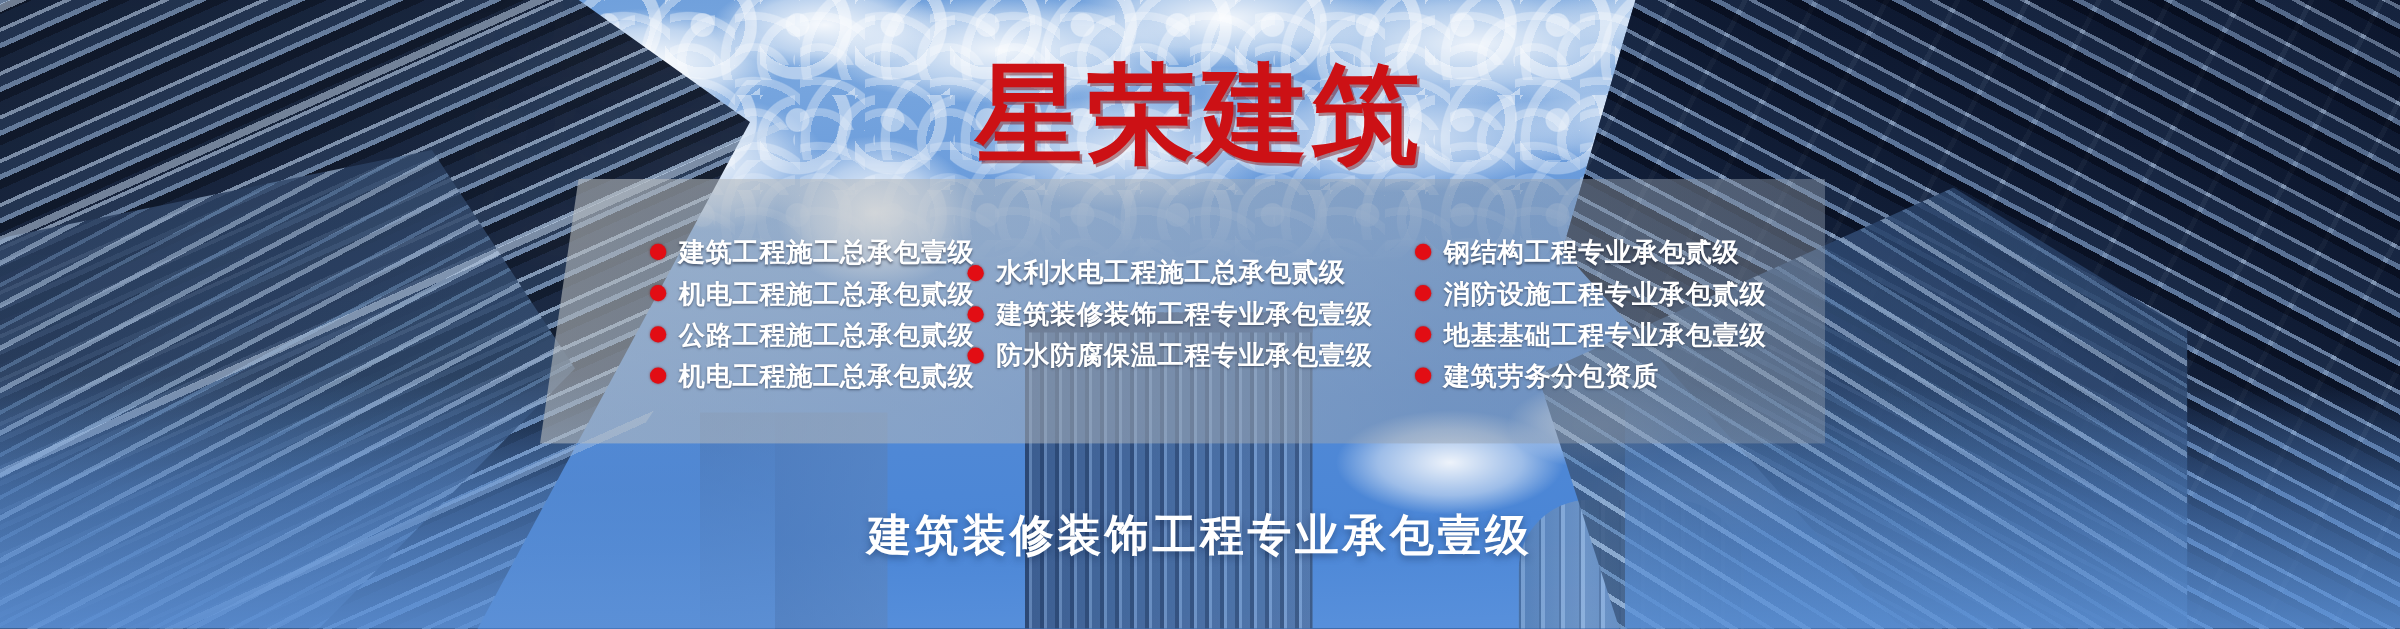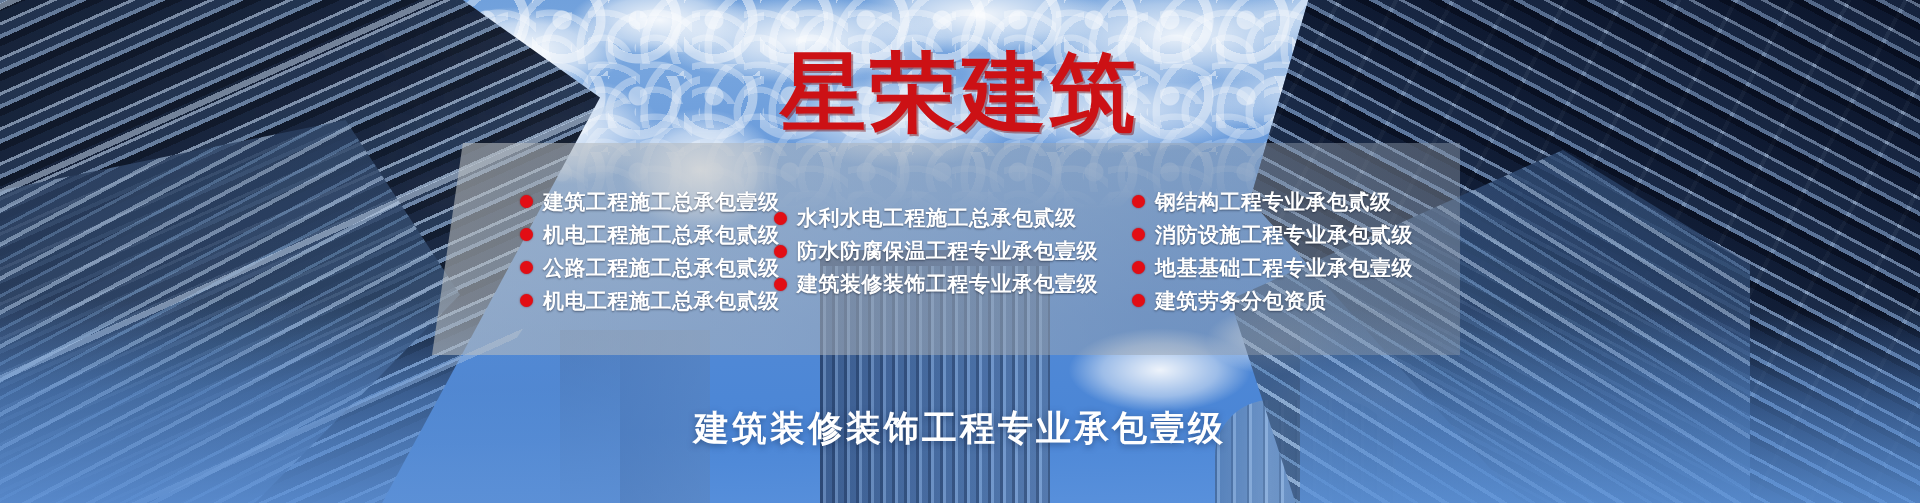--- a/index.html
+++ b/index.html
@@ -302,25 +302,25 @@
         </div>
       </div>
 
       <div class="col col-2">
         <div class="qitem">
           <span class="dot"></span>
           <span class="qtext">水利水电工程施工总承包贰级</span>
         </div>
         <div class="qitem">
           <span class="dot"></span>
+          <span class="qtext">建筑装修装饰工程专业承包壹级</span>
+        </div>
+        <div class="qitem">
+          <span class="dot"></span>
           <span class="qtext">防水防腐保温工程专业承包壹级</span>
-        </div>
-        <div class="qitem">
-          <span class="dot"></span>
-          <span class="qtext">建筑装修装饰工程专业承包壹级</span>
         </div>
       </div>
 
       <div class="col col-3">
         <div class="qitem">
           <span class="dot"></span>
           <span class="qtext">钢结构工程专业承包贰级</span>
         </div>
         <div class="qitem">
           <span class="dot"></span>

